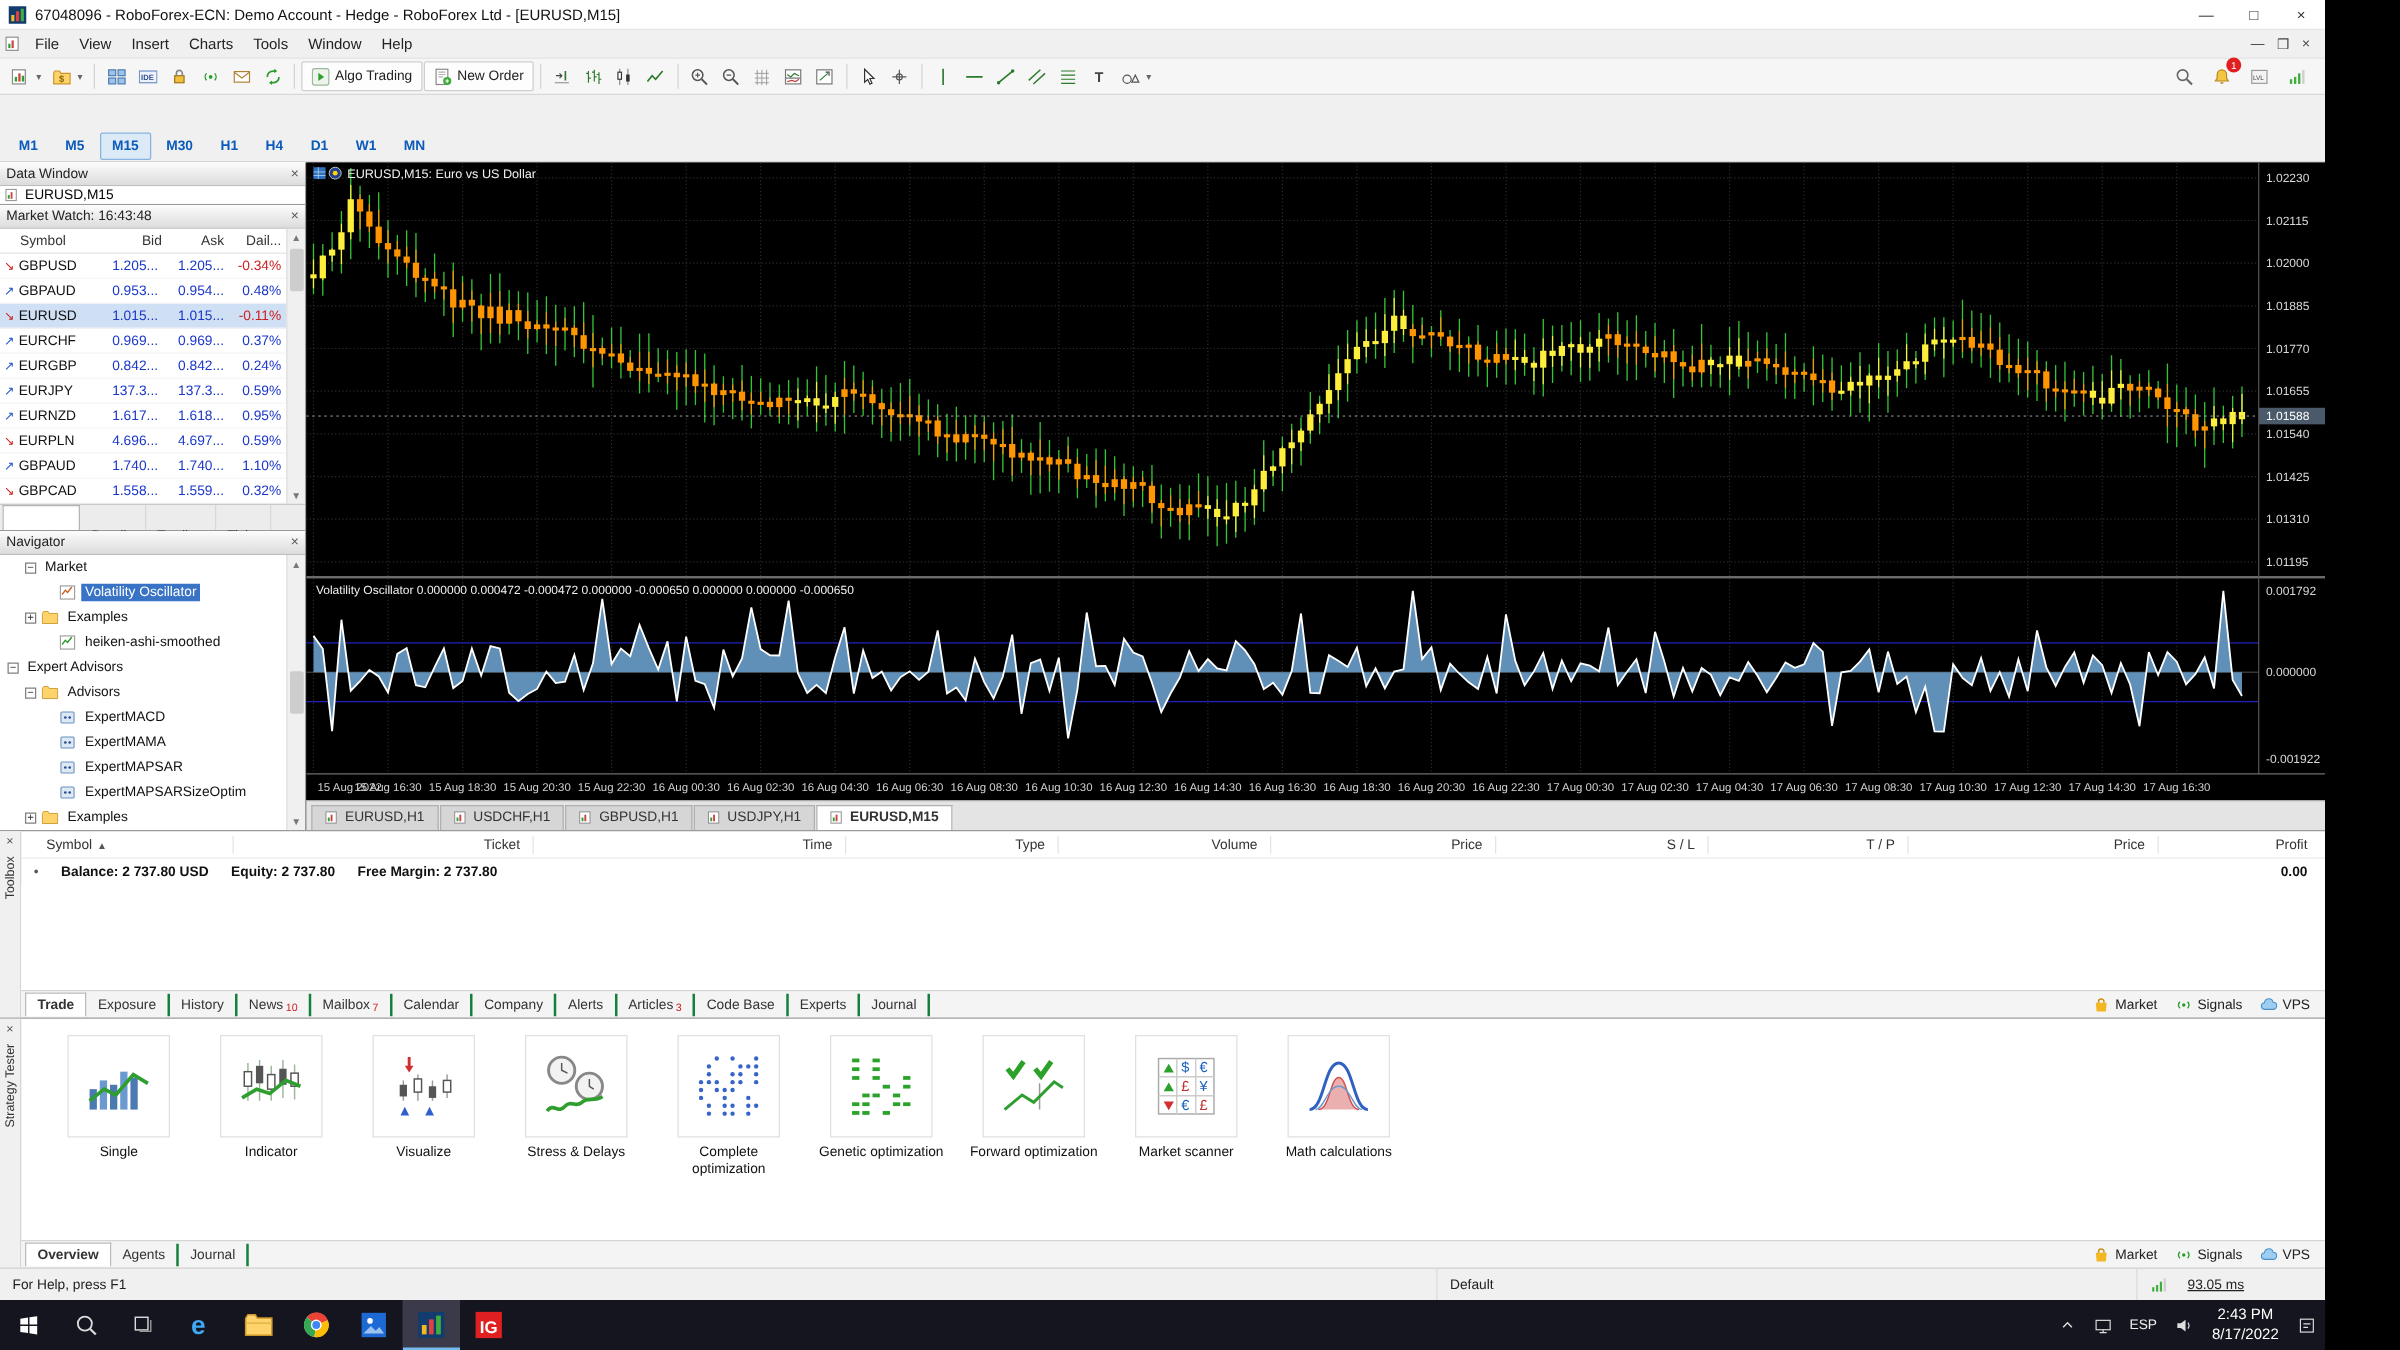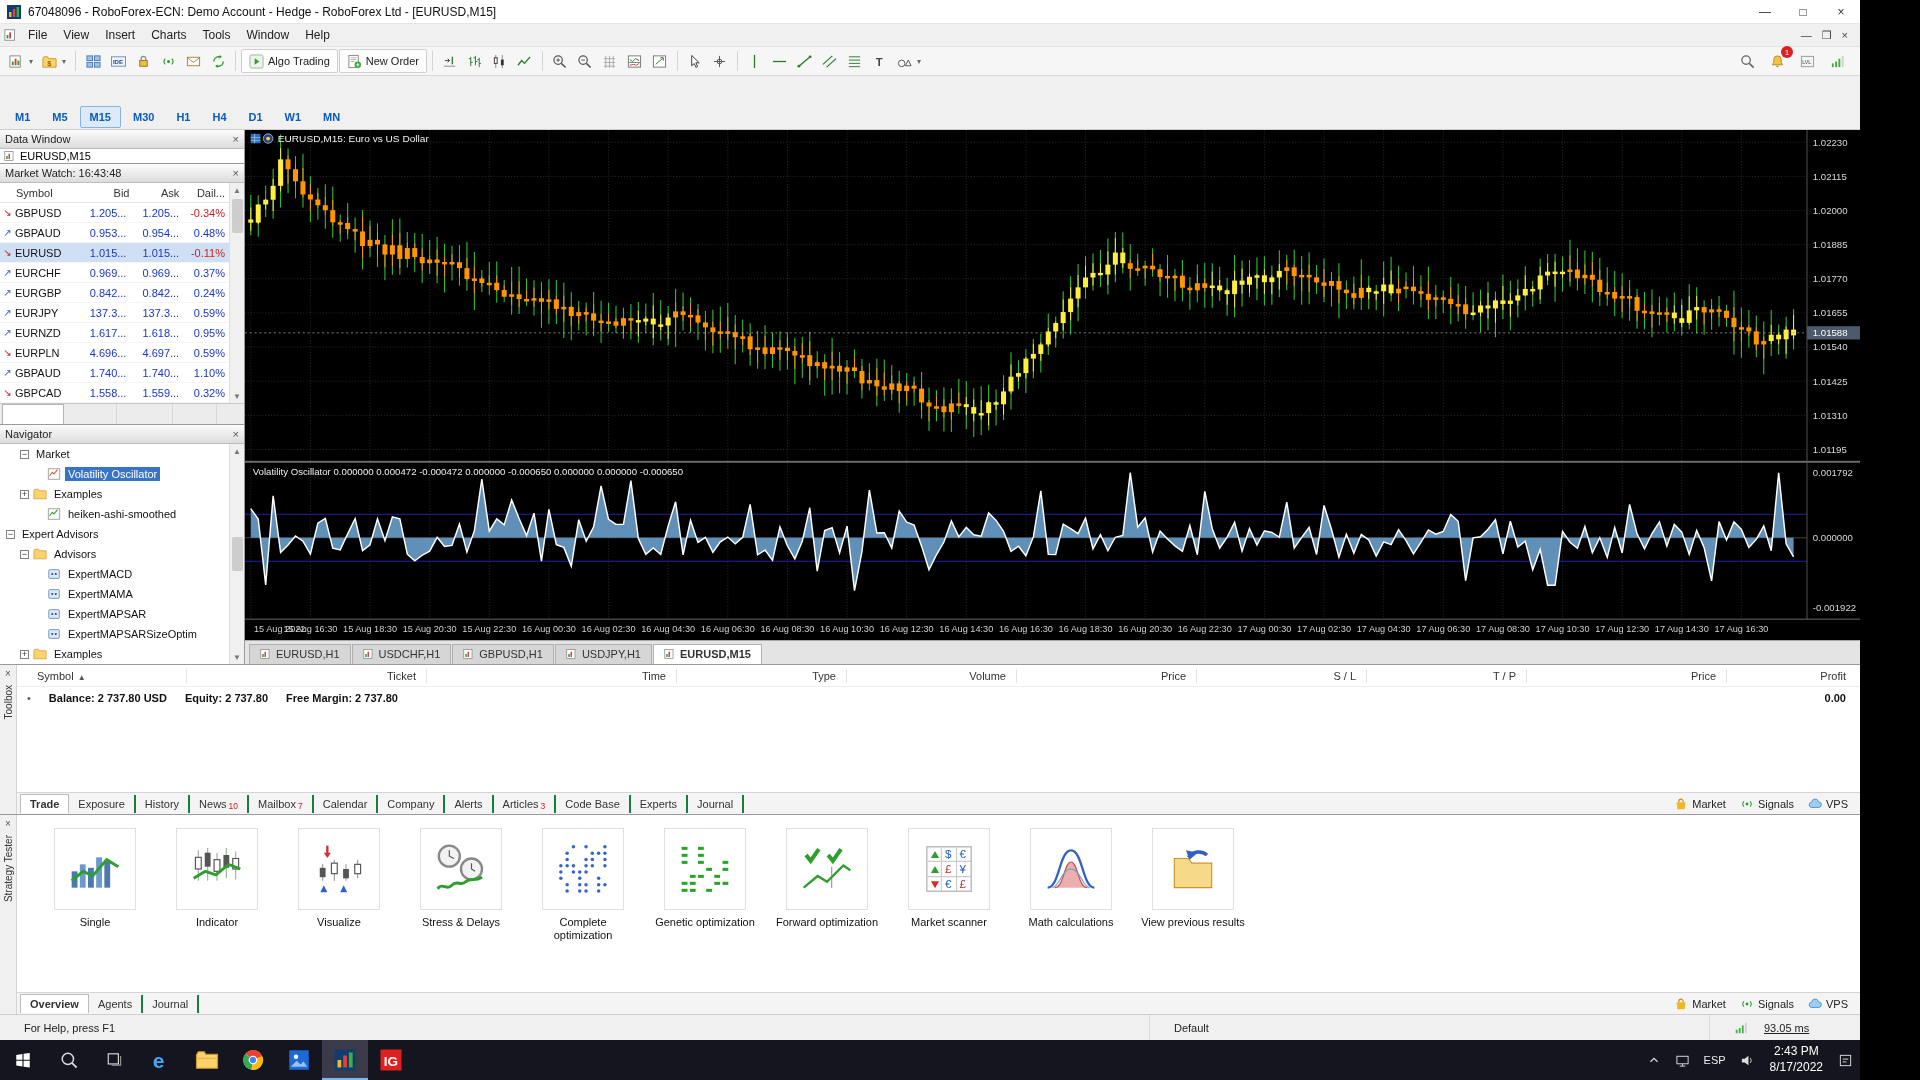--- a/index.html
+++ b/index.html
@@ -91,21 +91,21 @@
 .bar-stat{display:flex;align-items:center;gap:4px;color:#222;}
 
 .tester{height:200px;display:flex;background:#fff;border-top:1px solid #9a9a9a;flex:none;}
 .tester-main{flex:1;display:flex;flex-direction:column;min-width:0;}
 .tiles{flex:1;display:flex;gap:18px;padding:13px 0 0 26px;overflow:hidden;}
 .tile{width:104px;display:flex;flex-direction:column;align-items:center;gap:6px;flex:none;}
 .tile-icon{width:82px;height:82px;border:1px solid #e0e0e0;display:flex;align-items:center;justify-content:center;background:#fff;}
 .tile-label{font-size:11px;color:#111;text-align:center;line-height:1.2;}
 
 .statusbar{height:26px;background:#f0f0f0;border-top:1px solid #cfcfcf;display:flex;align-items:center;font-size:11px;color:#222;flex:none;}
-.ss{padding:0 24px;height:100%;display:flex;align-items:center;border-right:1px solid #dadada;}
+.ss{padding:0 10px;height:100%;display:flex;align-items:center;border-right:1px solid #dadada;}
 .ss.help{flex:1;}
 .ss.default{width:560px;}
 .ss.latency{width:150px;gap:16px;border-right:none;text-decoration:underline;}
 
 .taskbar{height:40px;background:#15151f;display:flex;align-items:center;color:#fff;flex:none;}
 .tb-ico{width:46px;height:40px;display:flex;align-items:center;justify-content:center;}
 .tb-ico.active{background:#3a3a4a;box-shadow:inset 0 -2px 0 #76b9ed;}
 .tray{margin-left:auto;display:flex;align-items:center;height:100%;}
 .tray-item{height:100%;display:flex;align-items:center;justify-content:center;padding:0 7px;font-size:11px;color:#eee;}
 .clock{display:flex;flex-direction:column;align-items:center;justify-content:center;line-height:1.3;font-size:12px;padding:0 8px;}
@@ -1744,32 +1744,20 @@
               <span class="icon">
                 <svg width="56" height="56" viewBox="0 0 48 48">
                   <path d="M4 40C14 40 14 8 24 8s10 32 20 32" fill="none" stroke="#3060c0" stroke-width="2"></path>
                   <path d="M10 40c8 0 8-22 14-22s6 22 14 22" fill="rgba(208,80,80,0.45)" stroke="#d05050"></path>
                   <path d="M8 40c6 0 8-16 16-16s10 16 16 16" fill="none" stroke="#6a9ad0"></path>
                 </svg>
               </span>
             </div>
             <div class="tile-label">Math calculations</div>
           </div>
-          <div class="tile">
-            <div class="tile-icon">
-              <span class="icon">
-                <svg width="56" height="56" viewBox="0 0 48 48">
-                  <path d="M8 15h12l3 4h17v21H8z" fill="#f7d98a" stroke="#c9962a"></path>
-                  <path d="M36 12a11 11 0 0 0-16 2" fill="none" stroke="#3060c0" stroke-width="3"></path>
-                  <path d="M18 8l3 8 7-6z" fill="#3060c0"></path>
-                </svg>
-              </span>
-            </div>
-            <div class="tile-label">View previous results</div>
-          </div>
         </div>
       <div class="bar-tabs" id="tester-tabs">
           <span class="tbtab active">Overview</span>
           <span class="tbtab">Agents</span>
           <span class="tbtab">Journal</span>
           <div class="bar-right">
             <span class="bar-stat">
               <span class="icon">
                 <svg width="14" height="14" viewBox="0 0 16 16">
                   <path d="M3 6h10l-.8 8H3.8z" fill="#f2b824"></path>

